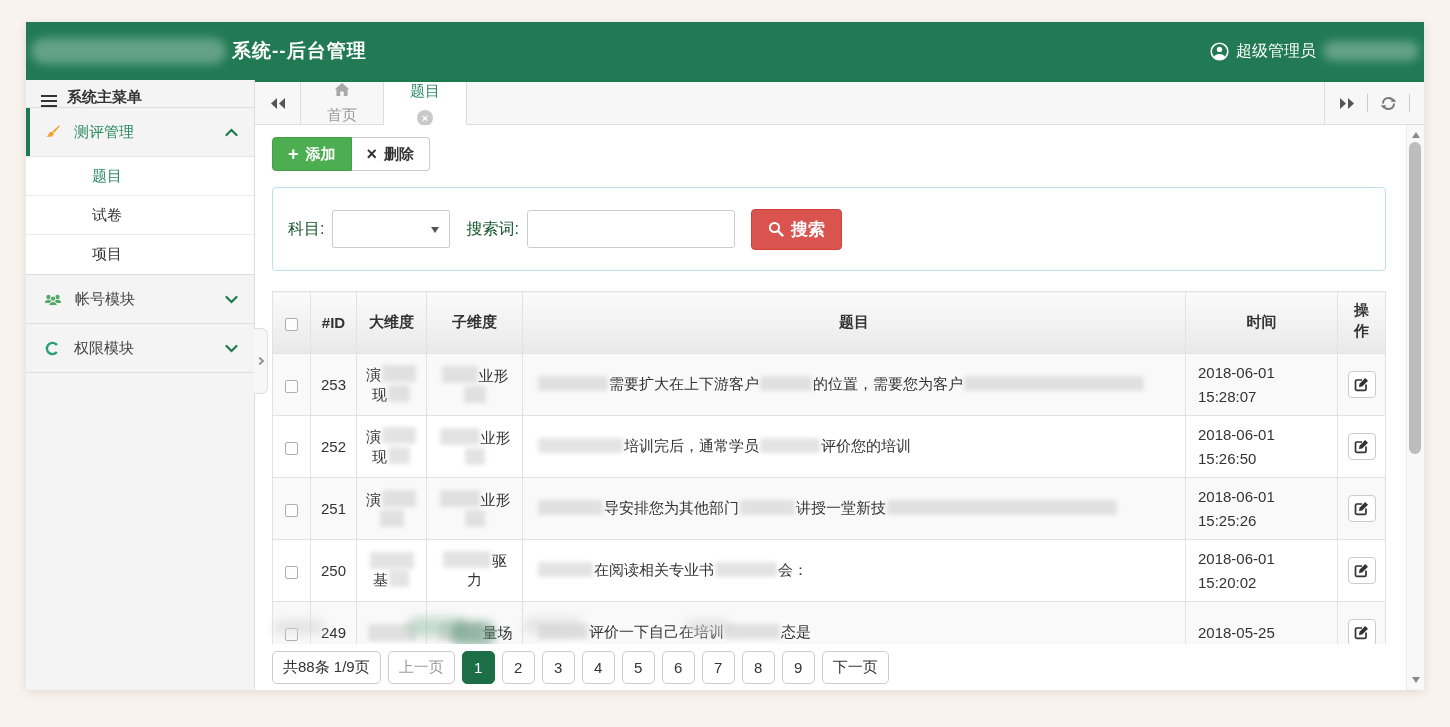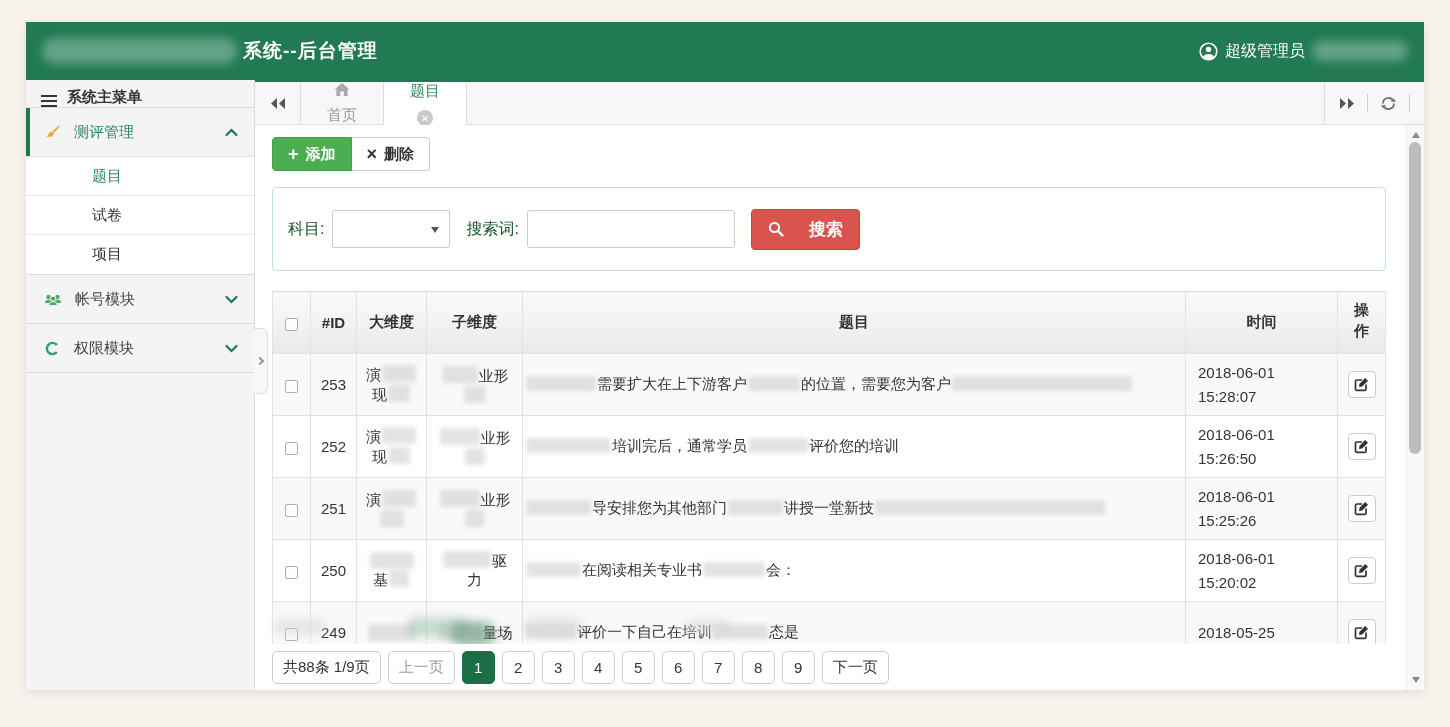--- a/index.html
+++ b/index.html
@@ -3,21 +3,21 @@
 <meta charset="utf-8">
 <style>
   * { margin:0; padding:0; box-sizing:border-box; }
   body { font-family:"Liberation Sans","DejaVu Sans",sans-serif; }
   .stage { position:relative; width:1450px; height:727px; background:#f9f3ee; overflow:hidden; }
   .app { position:absolute; left:26px; top:22px; width:1398px; height:668px; background:#fff;
          box-shadow:0 2px 10px rgba(0,0,0,.10); display:flex; flex-direction:column; }
 
   
   .app-header { height:58px; background:#217a53; display:flex; align-items:center;
-                justify-content:space-between; padding:0 16px; color:#fff; position:relative; }
+                justify-content:space-between; padding:0 5px; color:#fff; position:relative; }
   .brand { display:flex; align-items:center; gap:6px; font-size:19px; font-weight:bold; letter-spacing:1px; }
   .brand-redact { width:195px; height:26px; background:rgba(255,255,255,.30); border-radius:13px; filter:blur(5px); }
   .hdr-user { display:flex; align-items:center; gap:7px; font-size:16px; }
   .user-redact { width:96px; height:20px; background:rgba(255,255,255,.30); border-radius:10px; filter:blur(5px); }
 
   .app-body { flex:1; display:flex; min-height:0; }
 
   
   .sidebar { width:229px; background:#f4f4f4; border-right:1px solid #ddd; position:relative; flex:none; }
   .sidebar-header { height:28px; display:flex; align-items:flex-end; gap:10px; padding:0 15px;
@@ -74,31 +74,31 @@
                   display:flex; align-items:center; padding:0 15px; gap:8px; background:#fff; }
   .search-panel label { font-size:16px; color:#14532d; }
   .fake-select { width:118px; height:38px; border:1px solid #ccc; border-radius:2px; background:#fff;
                  position:relative; cursor:pointer; margin-right:8px; }
   .fake-select .caret { position:absolute; right:10px; top:16px; width:0; height:0;
                         border-left:4.5px solid transparent; border-right:4.5px solid transparent;
                         border-top:6px solid #555; }
   .search-input { width:208px; height:38px; border:1px solid #ccc; border-radius:3px; font-size:15px;
                   padding:0 8px; outline:none; margin-right:8px; }
   .btn-search { height:41px; background:#d9534f; border:1px solid #d43f3a; color:#fff; border-radius:4px;
-                padding:0 16px; font-size:17px; display:inline-flex; align-items:center; gap:25px;
+                padding:0 16px; font-size:17px; display:inline-flex; align-items:center; gap:7px;
                 cursor:pointer; font-weight:bold;text-align:right; }
 
   
   .table-wrap { margin-top:20px; }
   table { width:100%; border-collapse:collapse; font-size:15px; color:#333; table-layout:fixed; }
   th, td { border:1px solid #e2e2e2; }
   thead th { height:62px; background:linear-gradient(#fbfbfb,#e9e9e9); font-weight:bold; text-align:center; }
   tbody td { height:62px; padding:6px 8px; vertical-align:middle; text-align:center; }
   tbody tr.odd { background:#f9f9f9; }
-  td.title-cell { text-align:left; padding-left:2px; }
+  td.title-cell { text-align:left; padding-left:14px; }
   td.time-cell { text-align:left; padding-left:12px; line-height:1.55; }
   .two-line { display:inline-block; width:16px; line-height:1.35;font-family:Liberation Mono, monospace; }
   .cb { width:13px; height:13px; border:1px solid #aeaeae; border-radius:2px; background:#fdfdfd;
         display:inline-block; vertical-align:middle; cursor:pointer; }
   .redact { display:inline-block; height:15px; background:#c9c9c9; opacity:.5; filter:blur(2px);
             border-radius:2px; vertical-align:-2px; margin:0 1px; }
   .edit-btn { width:28px; height:27px; border:1px solid #ccc; border-radius:4px; background:#fff;
               display:inline-flex; align-items:center; justify-content:center; cursor:pointer; }
 
   

